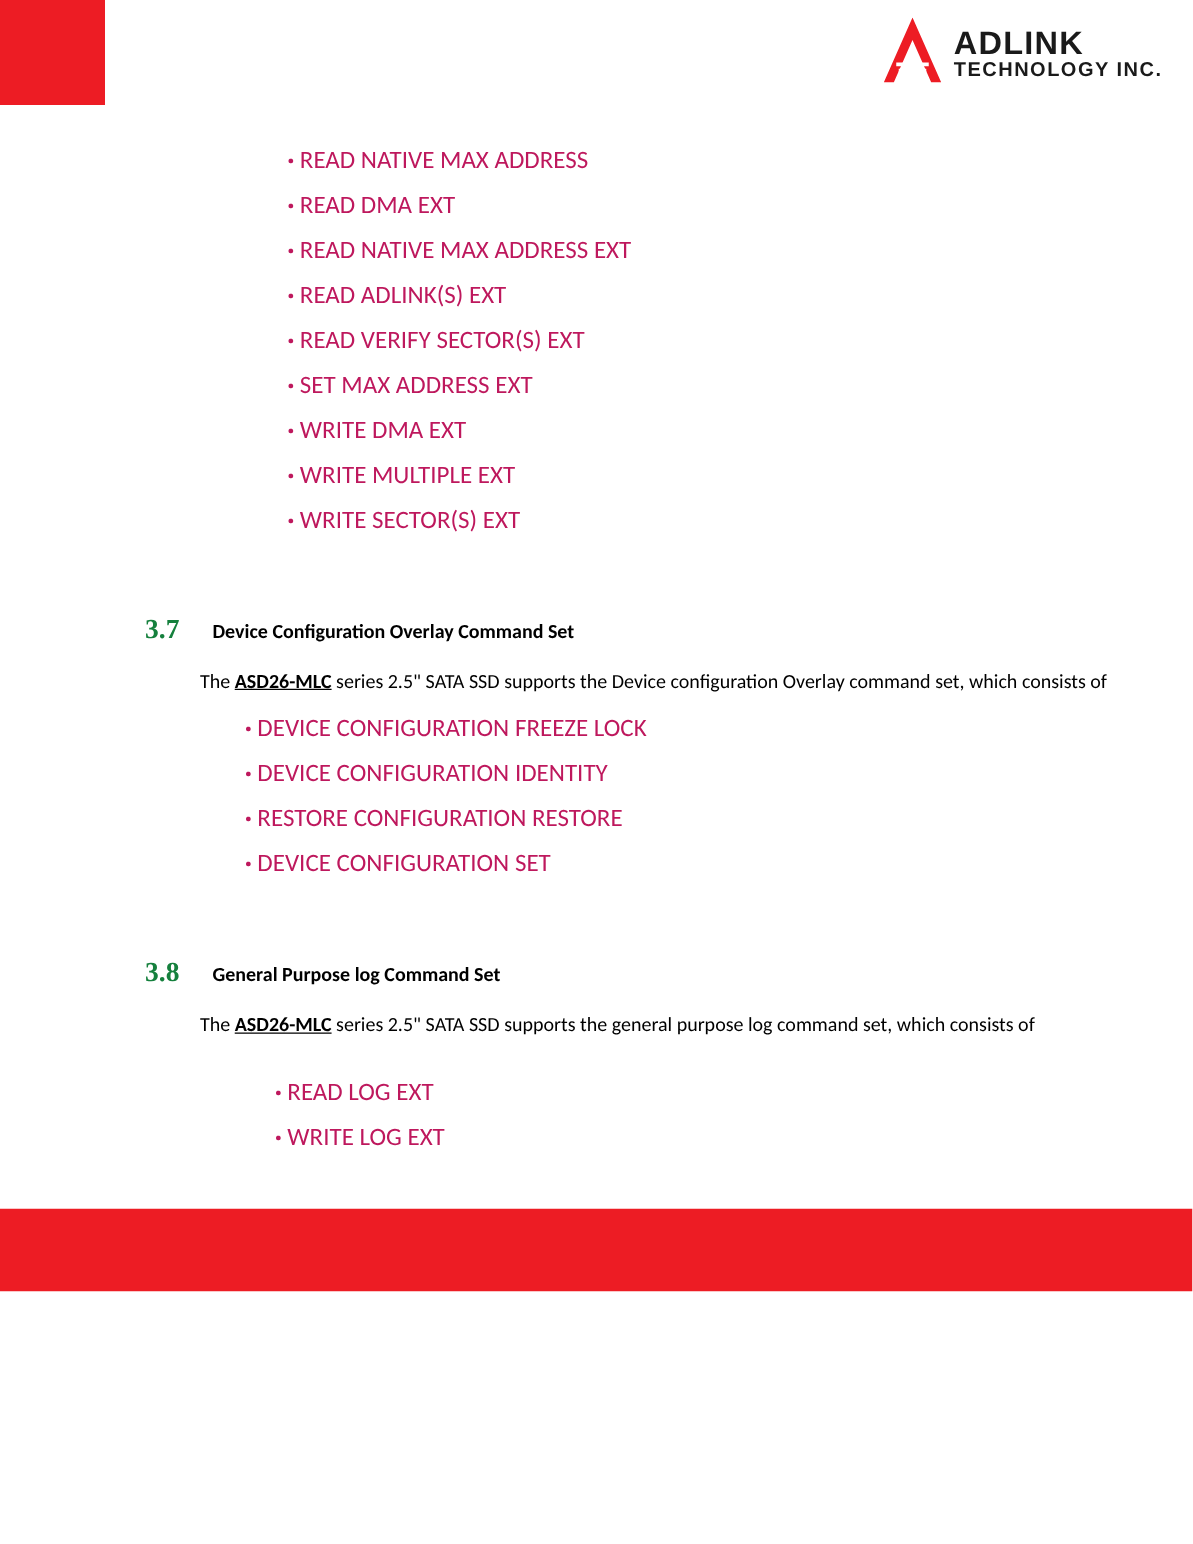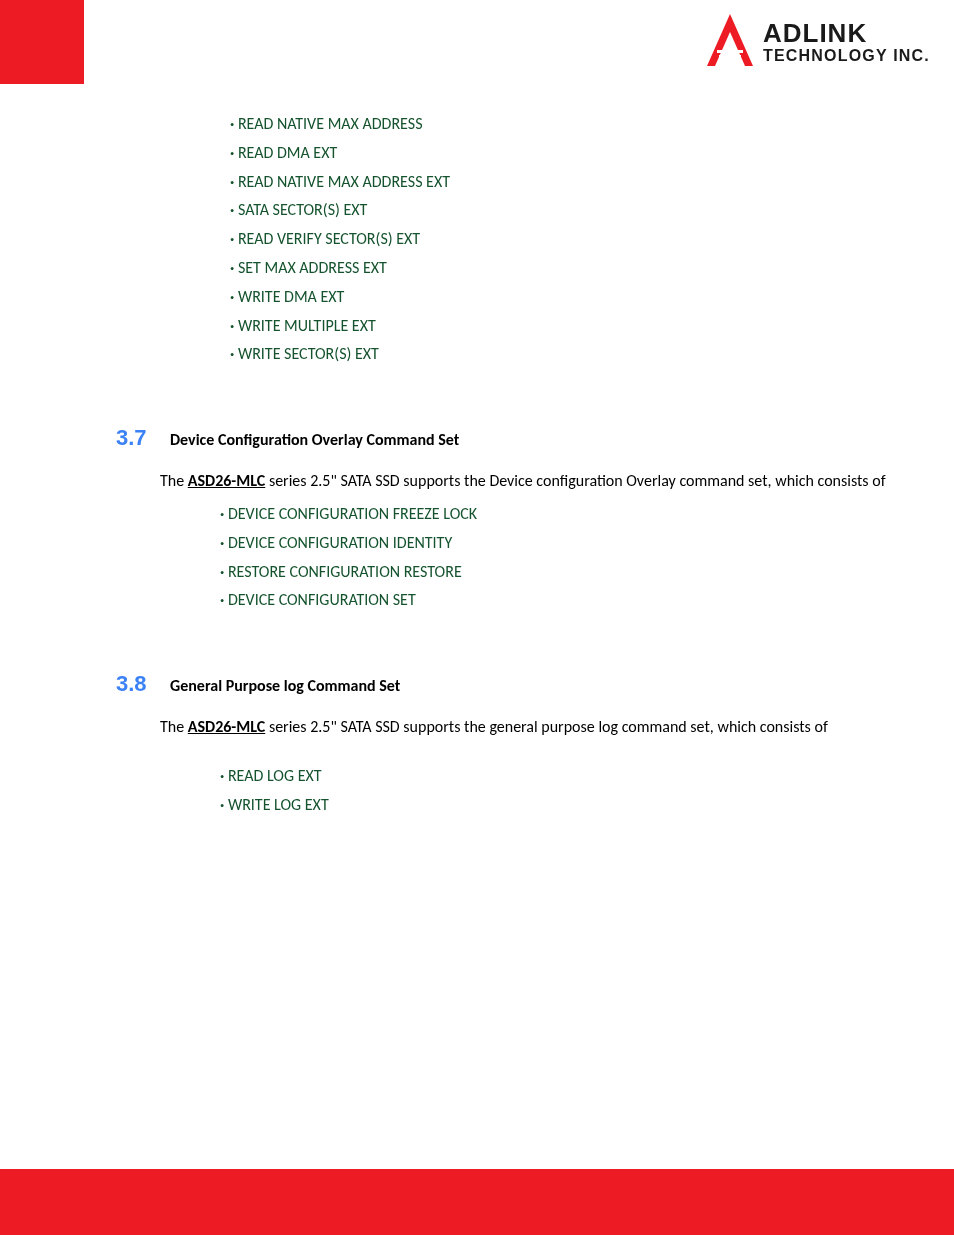--- a/index.html
+++ b/index.html
@@ -1,29 +1,29 @@
 <!DOCTYPE html>
 <html><head>
 <meta charset="utf-8">
 <style>
   * { margin: 0; padding: 0; box-sizing: border-box; }
   html, body { width: 954px; height: 1235px; background: #ffffff; font-family: Calibri, "Segoe UI", Arial, sans-serif; color: #000; }
-  .page { position: relative; width: 954px; height: 1235px; }
+  .page { position: relative; width: 954px; height: 1033px; }
   .red-square { position: absolute; top: 0; left: 0; width: 84px; height: 84px; background: #ed1c24; }
   .logo { position: absolute; top: 14px; right: 24px; display: flex; align-items: center; gap: 10px; }
   .logo-text { display: flex; flex-direction: column; line-height: 1; }
   .logo-text .top { font-family: "Arial Black", Arial, sans-serif; font-weight: 900; font-size: 26px; letter-spacing: 1px; color: #1a1a1a; }
   .logo-text .bot { font-family: Arial, sans-serif; font-weight: 700; font-size: 16px; letter-spacing: 1.2px; color: #1a1a1a; margin-top: 2px; text-align: right; }
   .content { position: absolute; top: 110px; left: 0; width: 954px; padding: 0 36px 0 36px; }
   .bullet-list { margin-left: 194px; }
-  .bullet-list .item { font-size: 16px; line-height: 1.8; color: #14532d; }
+  .bullet-list .item { font-size: 20px; line-height: 1.8; color: #be185d; }
   .bullet-list .item::before { content: "· "; font-weight: 700; }
   .section { margin-top: 56px; padding-left: 80px; }
   .section-head { display: flex; align-items: baseline; gap: 20px; margin-bottom: 16px; }
-  .sec-num { font-family: Liberation Sans, sans-serif; font-weight: 700; font-size: 22px; color: #3b82f6; min-width: 34px; }
+  .sec-num { font-family: Liberation Serif, serif; font-weight: 700; font-size: 22px; color: #15803d; min-width: 34px; }
   .sec-title { font-family: Calibri, Arial, sans-serif; font-weight: 700; font-size: 16px; color: #000; }
   .section-body { padding-left: 44px; font-size: 16px; line-height: 1.8; color: #000; }
   .section-body .bold { font-weight: 700; text-decoration: underline; }
   .footer-bar { position: absolute; left: 0; bottom: 0; width: 954px; height: 66px; background: #ed1c24; }
 </style>
 </head>
 <body>
 
 <div class="page">
 
@@ -43,38 +43,38 @@
       <span class="bot">TECHNOLOGY INC.</span>
     </span>
   </div>
 
   <div class="content">
 
     <div class="bullet-list">
       <div class="item">READ NATIVE MAX ADDRESS</div>
       <div class="item">READ DMA EXT</div>
       <div class="item">READ NATIVE MAX ADDRESS EXT</div>
-      <div class="item">SATA SECTOR(S) EXT</div>
+      <div class="item">READ ADLINK(S) EXT</div>
       <div class="item">READ VERIFY SECTOR(S) EXT</div>
       <div class="item">SET MAX ADDRESS EXT</div>
       <div class="item">WRITE DMA EXT</div>
       <div class="item">WRITE MULTIPLE EXT</div>
       <div class="item">WRITE SECTOR(S) EXT</div>
     </div>
 
     <div class="section">
       <div class="section-head">
         <span class="sec-num">3.7</span>
         <span class="sec-title">Device Configuration Overlay Command Set</span>
       </div>
       <div class="section-body">
         <p>
           <span>The </span><span class="bold">ASD26-MLC</span><span> series 2.5" SATA SSD supports the Device configuration Overlay command set, which consists of</span>
         </p>
-        <div class="bullet-list" style="margin-left:60px; margin-top:4px;">
+        <div class="bullet-list" style="margin-left:36px; margin-top:4px;">
           <div class="item">DEVICE CONFIGURATION FREEZE LOCK</div>
           <div class="item">DEVICE CONFIGURATION IDENTITY</div>
           <div class="item">RESTORE CONFIGURATION RESTORE</div>
           <div class="item">DEVICE CONFIGURATION SET</div>
         </div>
       </div>
     </div>
 
     <div class="section">
       <div class="section-head">

